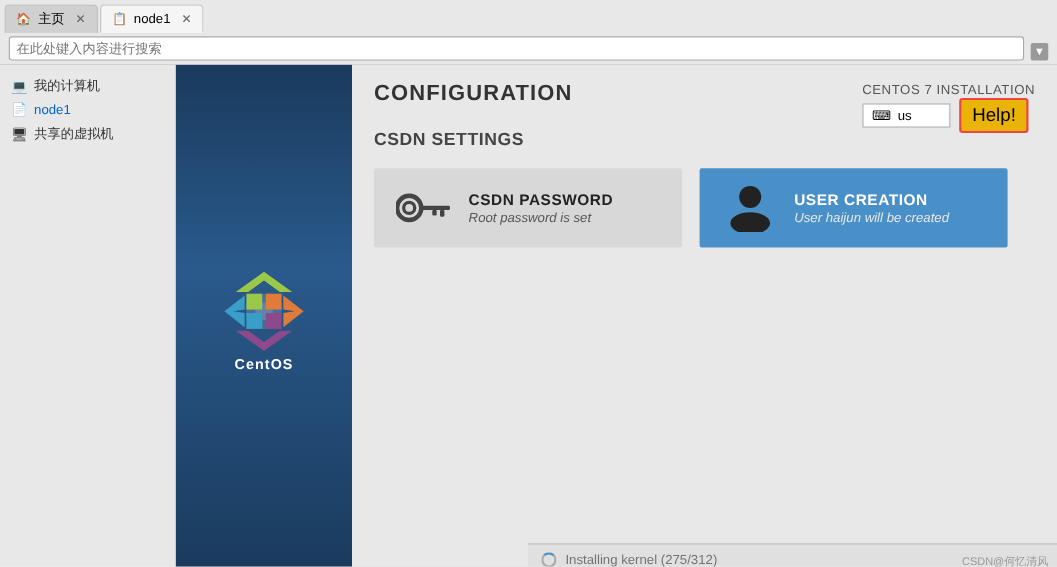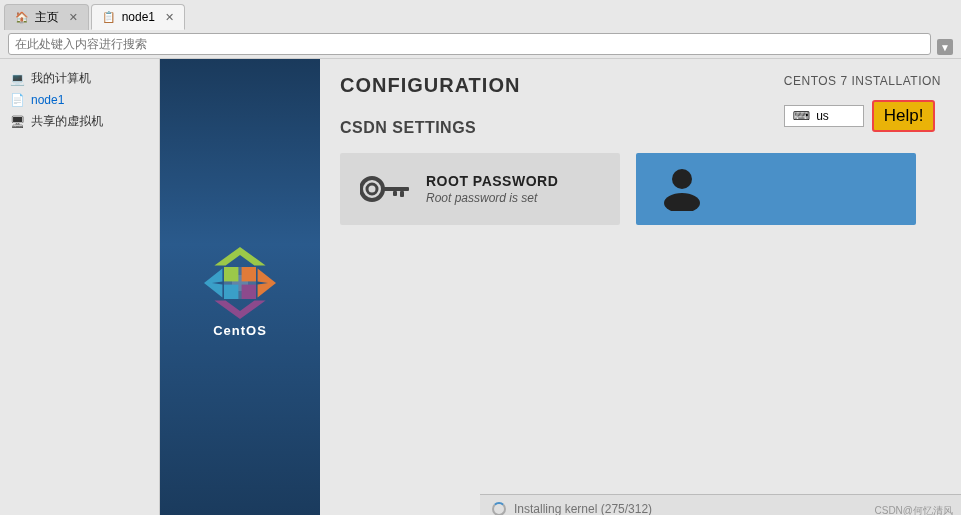--- a/index.html
+++ b/index.html
@@ -177,21 +177,21 @@
     .centos-top-right {
       position: absolute;
       top: 15px;
       right: 20px;
       text-align: right;
     }
 
     .centos-install-title {
       font-size: 12px;
       color: #555;
-      margin-bottom: 12px;
+      margin-bottom: 1px;
       letter-spacing: 0.5px;
     }
 
     .keyboard-row {
       display: flex;
       align-items: center;
       gap: 8px;
     }
 
     .keyboard-input {
@@ -412,33 +412,37 @@
 
               <svg width="52" height="32" viewBox="0 0 52 32" xmlns="http://www.w3.org/2000/svg">
                 <circle cx="12" cy="16" r="11" fill="none" stroke="#444" stroke-width="4"></circle>
                 <circle cx="12" cy="16" r="5" fill="none" stroke="#444" stroke-width="3"></circle>
                 <rect x="21" y="14" width="28" height="4" fill="#444" rx="1"></rect>
                 <rect x="40" y="18" width="4" height="6" fill="#444" rx="1"></rect>
                 <rect x="33" y="18" width="4" height="5" fill="#444" rx="1"></rect>
               </svg>
             </div>
             <div>
-              <div class="card-text-title">ROOT PASSWORD</div>
+              <div class="card-text-title">CSDN PASSWORD</div>
               <div class="card-text-sub">Root password is set</div>
             </div>
           </div>
 
           <div class="settings-card active">
             <div style="display:flex;align-items:center;justify-content:center;width:52px;">
 
               <svg width="40" height="44" viewBox="0 0 40 44" xmlns="http://www.w3.org/2000/svg">
                 <circle cx="20" cy="12" r="10" fill="#222"></circle>
                 <ellipse cx="20" cy="36" rx="18" ry="10" fill="#222"></ellipse>
               </svg>
             </div>
+            <div>
+              <div class="card-text-title">USER CREATION</div>
+              <div class="card-text-sub">User haijun will be created</div>
+            </div>
           </div>
 
         </div>
 
         <div class="bottom-bar">
           <div class="progress-spinner"></div>
           <span class="progress-text">Installing kernel (275/312)</span>
         </div>
 
         <div class="watermark">CSDN@何忆清风</div>

